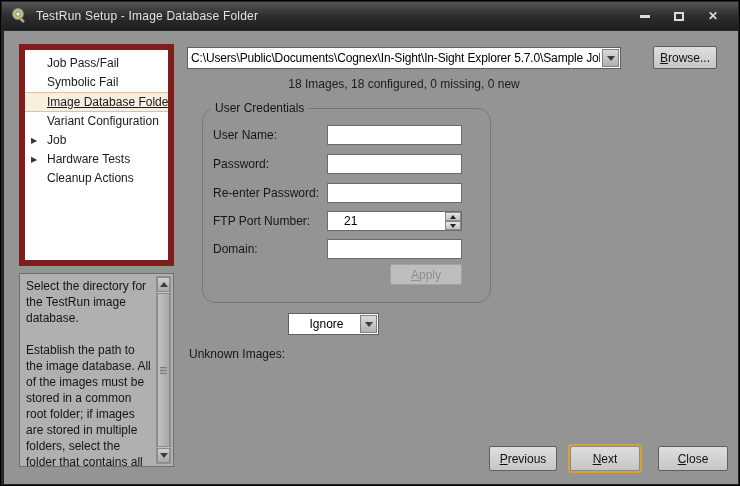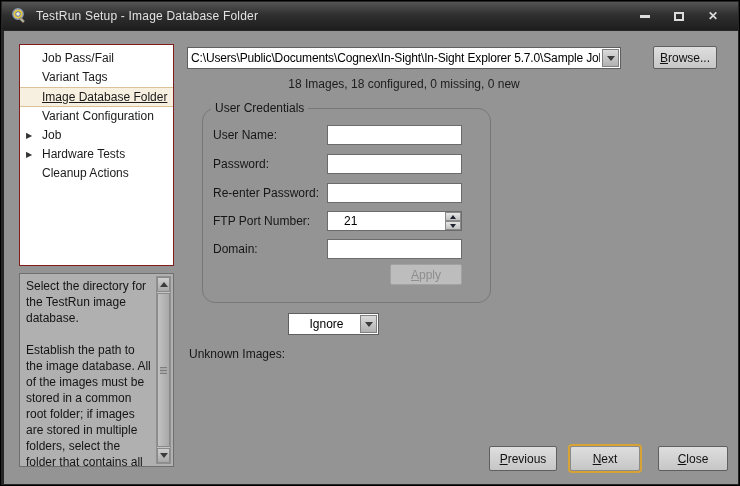--- a/index.html
+++ b/index.html
@@ -22,21 +22,21 @@
   .close-glyph { color:#dcdcdc; font-size:12px; font-weight:bold; line-height:1; }
 
   .client {
     position:absolute; left:3px; top:30px; width:734px; height:453px;
     background:#949494;
   }
 
   
   .nav-list {
     position:absolute; left:15px; top:13px; width:155px; height:222px;
-    background:#fff; border:1px solid #7f1d1d; padding-top:4px;
+    background:#fff; border:6px solid #7f1d1d; padding-top:4px;
     font-size:12px; color:#1a1a1a; overflow:hidden;
   }
   .nav-item { position:relative; height:19px; line-height:19px; padding-left:22px; cursor:default; white-space:nowrap; }
   .nav-item.selected {
     background:#f7efdf; border-top:1px solid #ddc296; border-bottom:1px solid #ddc296;
     height:20px; line-height:18px;text-decoration:underline;
   }
   .nav-arrow { position:absolute; left:6px; top:0; font-size:8px; color:#333; }
 
   
@@ -143,21 +143,21 @@
     </div>
   </div>
 
   <div class="client">
 
     <div class="nav-list">
       <div class="nav-item">
         <span>Job Pass/Fail</span>
       </div>
       <div class="nav-item">
-        <span>Variant Tags</span>
+        <span>Symbolic Fail</span>
       </div>
       <div class="nav-item selected">
         <span>Image Database Folder</span>
       </div>
       <div class="nav-item">
         <span>Variant Configuration</span>
       </div>
       <div class="nav-item">
         <span class="nav-arrow">▶</span>
         <span>Job</span>

